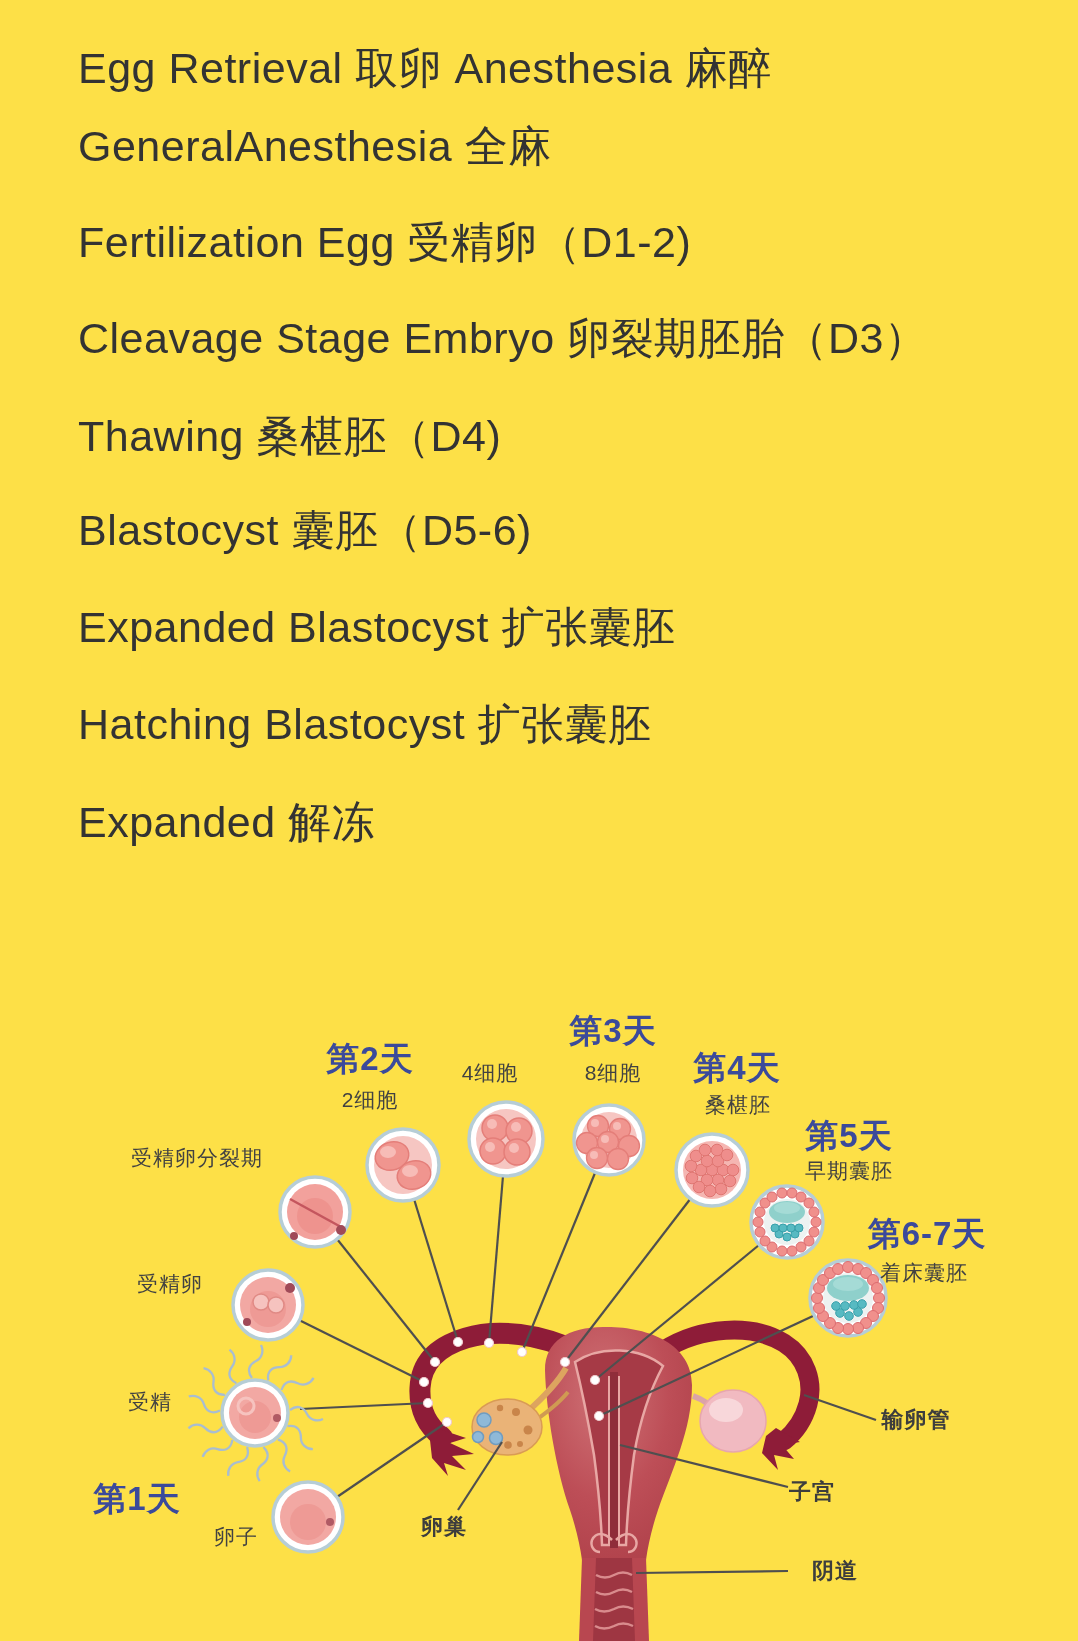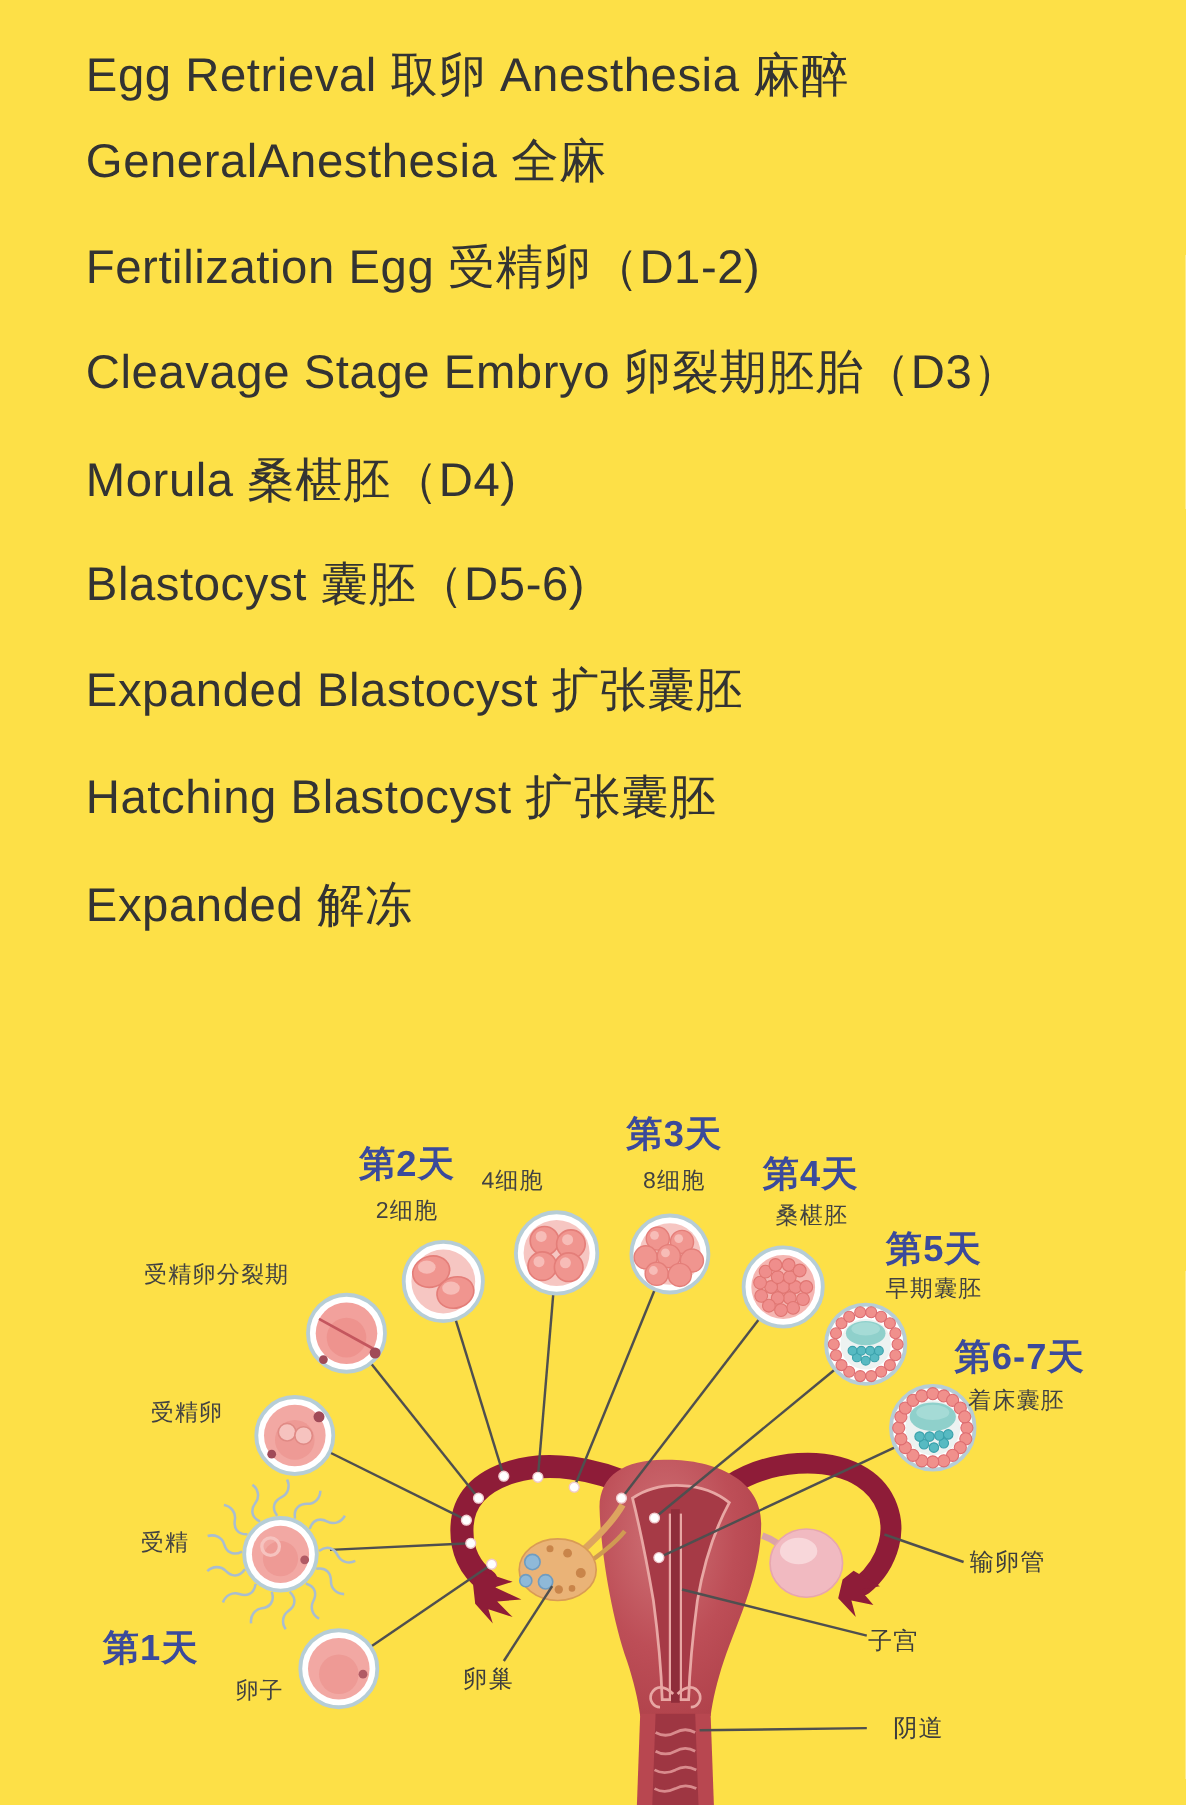--- a/index.html
+++ b/index.html
@@ -8,33 +8,33 @@
     font-family:"Liberation Sans","DejaVu Sans",sans-serif;overflow:hidden;
   }
   .glossary-line{
     position:absolute;left:78px;white-space:nowrap;
     font-size:43px;font-weight:400;color:#333333;letter-spacing:0.5px;
   }
   .art{position:absolute;left:0;top:0;width:1078px;height:1641px;}
   .lbl{position:absolute;transform:translate(-50%,-50%);white-space:nowrap;}
   .day-lbl{font-size:33px;font-weight:700;color:#3b4a9b;letter-spacing:1px;}
   .stage-lbl{font-size:21px;font-weight:400;color:#424242;letter-spacing:1px;}
-  .anat-lbl{font-size:22px;font-weight:400;color:#3d3d3d;letter-spacing:1px;}
+  .anat-lbl{font-size:22px;font-weight:700;color:#3d3d3d;letter-spacing:1px;}
 </style>
 </head>
 <body>
 
 <div class="page">
 
   <section>
     <div class="glossary-line" style="top:40px">Egg Retrieval 取卵  Anesthesia 麻醉</div>
     <div class="glossary-line" style="top:118px">GeneralAnesthesia 全麻</div>
     <div class="glossary-line" style="top:214px">Fertilization Egg 受精卵（D1-2)</div>
     <div class="glossary-line" style="top:310px">Cleavage Stage Embryo 卵裂期胚胎（D3）</div>
-    <div class="glossary-line" style="top:408px">Morula 桑椹胚（D4)</div>
+    <div class="glossary-line" style="top:408px">Thawing 桑椹胚（D4)</div>
     <div class="glossary-line" style="top:502px">Blastocyst 囊胚（D5-6)</div>
     <div class="glossary-line" style="top:599px">Expanded Blastocyst 扩张囊胚</div>
     <div class="glossary-line" style="top:696px">Hatching Blastocyst  扩张囊胚</div>
     <div class="glossary-line" style="top:794px">Expanded  解冻</div>
   </section>
 
   <svg class="art" viewBox="0 0 1078 1641">
     <defs>
       <radialGradient id="uterusBody" cx="40%" cy="30%" r="80%">
         <stop offset="0%" stop-color="#cf7276"></stop>
@@ -320,21 +320,21 @@
     <div class="lbl day-lbl" style="left:613px;top:1031px">第3天</div>
     <div class="lbl day-lbl" style="left:737px;top:1068px">第4天</div>
     <div class="lbl day-lbl" style="left:849px;top:1136px">第5天</div>
     <div class="lbl day-lbl" style="left:927px;top:1234px">第6-7天</div>
 
     <div class="lbl stage-lbl" style="left:236px;top:1537px">卵子</div>
     <div class="lbl stage-lbl" style="left:150px;top:1402px">受精</div>
     <div class="lbl stage-lbl" style="left:170px;top:1284px">受精卵</div>
     <div class="lbl stage-lbl" style="left:197px;top:1158px">受精卵分裂期</div>
     <div class="lbl stage-lbl" style="left:370px;top:1100px">2细胞</div>
-    <div class="lbl stage-lbl" style="left:466px;top:1073px">4细胞</div>
+    <div class="lbl stage-lbl" style="left:490px;top:1073px">4细胞</div>
     <div class="lbl stage-lbl" style="left:613px;top:1073px">8细胞</div>
     <div class="lbl stage-lbl" style="left:738px;top:1105px">桑椹胚</div>
     <div class="lbl stage-lbl" style="left:849px;top:1171px">早期囊胚</div>
     <div class="lbl stage-lbl" style="left:924px;top:1273px">着床囊胚</div>
 
     <div class="lbl anat-lbl" style="left:444px;top:1527px">卵巢</div>
     <div class="lbl anat-lbl" style="left:916px;top:1420px">输卵管</div>
     <div class="lbl anat-lbl" style="left:812px;top:1492px">子宫</div>
     <div class="lbl anat-lbl" style="left:835px;top:1571px">阴道</div>
   </div>

